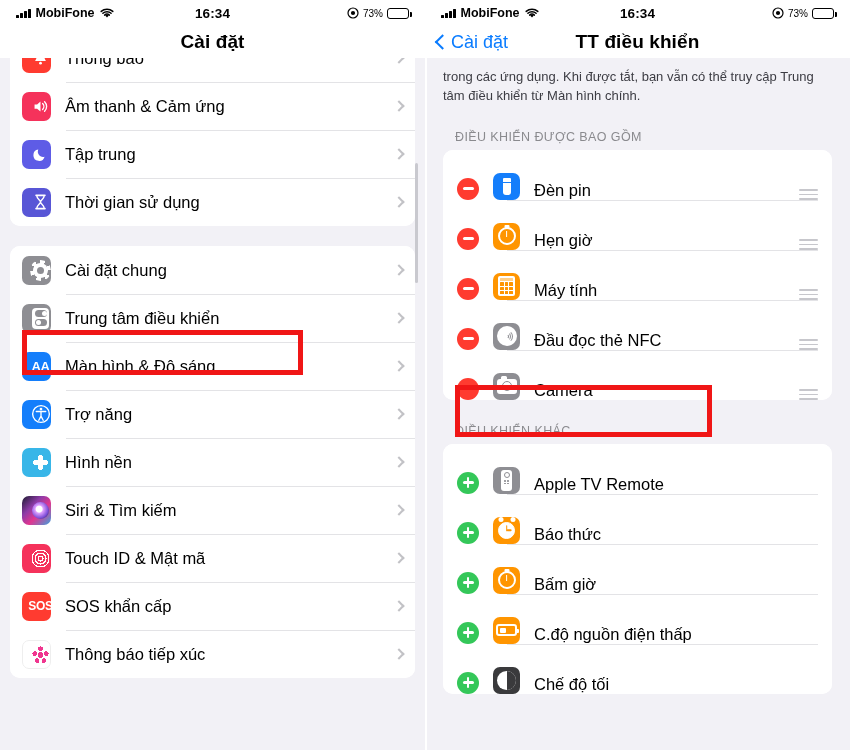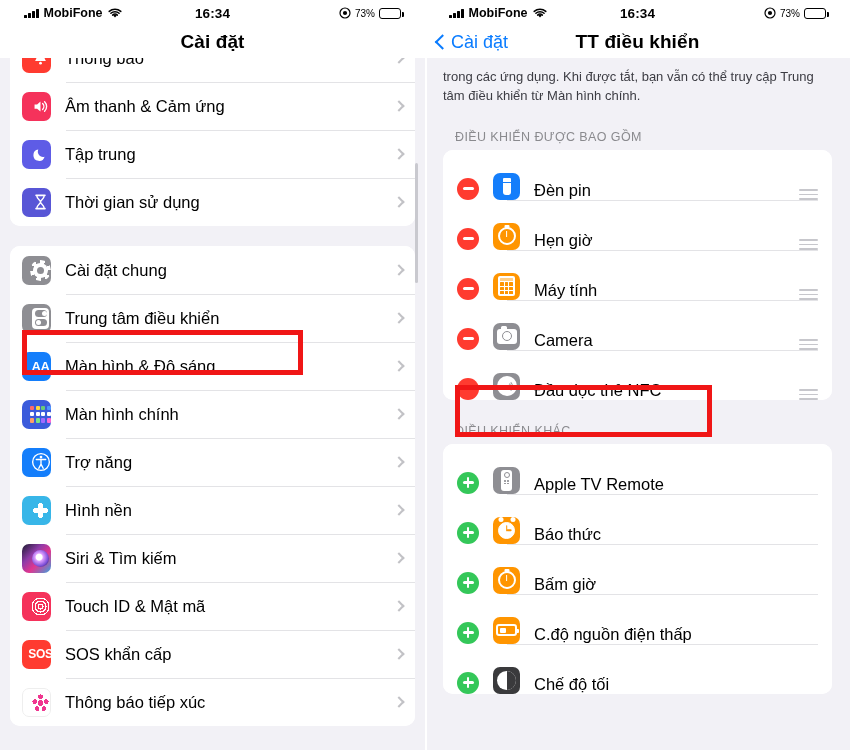--- a/index.html
+++ b/index.html
@@ -11,21 +11,21 @@
   #screen { position:relative; width:850px; height:750px; display:flex; }
 
   .phone { position:relative; width:425px; height:750px; background:#f2f2f7; overflow:hidden; }
   .phone.left  { background:#f2f1f6; }
   .phone.right { background:#f2f1f6; }
   .panel-gap { position:absolute; left:425px; top:0; width:2px; height:750px; background:#ffffff; z-index:40; }
 
   
   .statusbar {
     position:relative; height:26px; width:100%;
-    display:flex; align-items:center; padding:0 24px;
+    display:flex; align-items:center; padding:0 16px;
     background:#ffffff; font-size:13px; font-weight:bold; color:#000;
   }
   .sb-left { display:flex; align-items:center; gap:5px; flex:0 0 auto; }
   .sb-center { position:absolute; left:0; right:0; text-align:center; font-size:13.5px; font-weight:bold; letter-spacing:.1px; }
   .sb-right { margin-left:auto; display:flex; align-items:center; gap:4px; z-index:2; }
   .bars { display:flex; align-items:flex-end; gap:1.5px; height:10px; }
   .bars i { display:block; width:2.5px; background:#000; border-radius:.5px; }
   .bars i:nth-child(1){height:3.5px;} .bars i:nth-child(2){height:5.5px;}
   .bars i:nth-child(3){height:7.5px;} .bars i:nth-child(4){height:9.5px;}
   .carrier { font-size:12.5px; font-weight:bold; }
@@ -259,40 +259,20 @@
           <span class="chev"></span>
         </div>
         <div class="row">
           <span class="ico i-display">
               <span class="aa">AA</span>
             </span>
           <span class="lbl">Màn hình &amp; Độ sáng</span>
           <span class="chev"></span>
         </div>
         <div class="row">
-          <span class="ico i-home">
-            <span class="homegrid">
-              <span style="background:#ff6b6b"></span>
-                <span style="background:#ffd93d"></span>
-                <span style="background:#6bcB77"></span>
-                <span style="background:#4d96ff"></span>
-              <span style="background:#fff"></span>
-                <span style="background:#fff"></span>
-                <span style="background:#fff"></span>
-                <span style="background:#fff"></span>
-              <span style="background:#ff9f68"></span>
-                <span style="background:#7ae582"></span>
-                <span style="background:#a06bff"></span>
-                <span style="background:#ff6bd6"></span>
-            </span>
-          </span>
-          <span class="lbl">Màn hình chính</span>
-          <span class="chev"></span>
-        </div>
-        <div class="row">
           <span class="ico i-access">
             <svg width="20" height="20" viewBox="0 0 22 22">
                 <circle cx="11" cy="11" r="9.2" stroke="#fff" stroke-width="1.5" fill="none"></circle>
                 <circle cx="11" cy="5.6" r="1.5" fill="#fff"></circle>
                 <path d="M5.8 8.3h10.4M11 8.8v5M11 13.3l-2.4 4.6M11 13.3l2.4 4.6" stroke="#fff" stroke-width="1.5" stroke-linecap="round" fill="none"></path>
               </svg>
           </span>
           <span class="lbl">Trợ năng</span>
           <span class="chev"></span>
         </div>
@@ -437,42 +417,42 @@
           <span class="handle">
               <i></i>
               <i></i>
               <i></i>
             </span>
         </div>
         <div class="crow">
           <span class="act minus">
               <span class="bar"></span>
             </span>
-          <span class="cico c-cam">
-              <span class="camglyph"></span>
-            </span>
-          <span class="clbl">Camera</span>
-          <span class="handle">
-              <i></i>
-              <i></i>
-              <i></i>
-            </span>
-        </div>
-        <div class="crow">
-          <span class="act minus">
-              <span class="bar"></span>
-            </span>
           <span class="cico c-nfc">
             <span class="nfcglyph">
               <span class="nfc-arc" style="width:5px;height:5px;"></span>
               <span class="nfc-arc" style="width:9px;height:9px;"></span>
               <span class="nfc-arc" style="width:13px;height:13px;"></span>
             </span>
           </span>
           <span class="clbl">Đầu đọc thẻ NFC</span>
+          <span class="handle">
+              <i></i>
+              <i></i>
+              <i></i>
+            </span>
+        </div>
+        <div class="crow">
+          <span class="act minus">
+              <span class="bar"></span>
+            </span>
+          <span class="cico c-cam">
+              <span class="camglyph"></span>
+            </span>
+          <span class="clbl">Camera</span>
           <span class="handle">
               <i></i>
               <i></i>
               <i></i>
             </span>
         </div>
       </div>
 
       <div class="sechead">ĐIỀU KHIỂN KHÁC</div>
 

